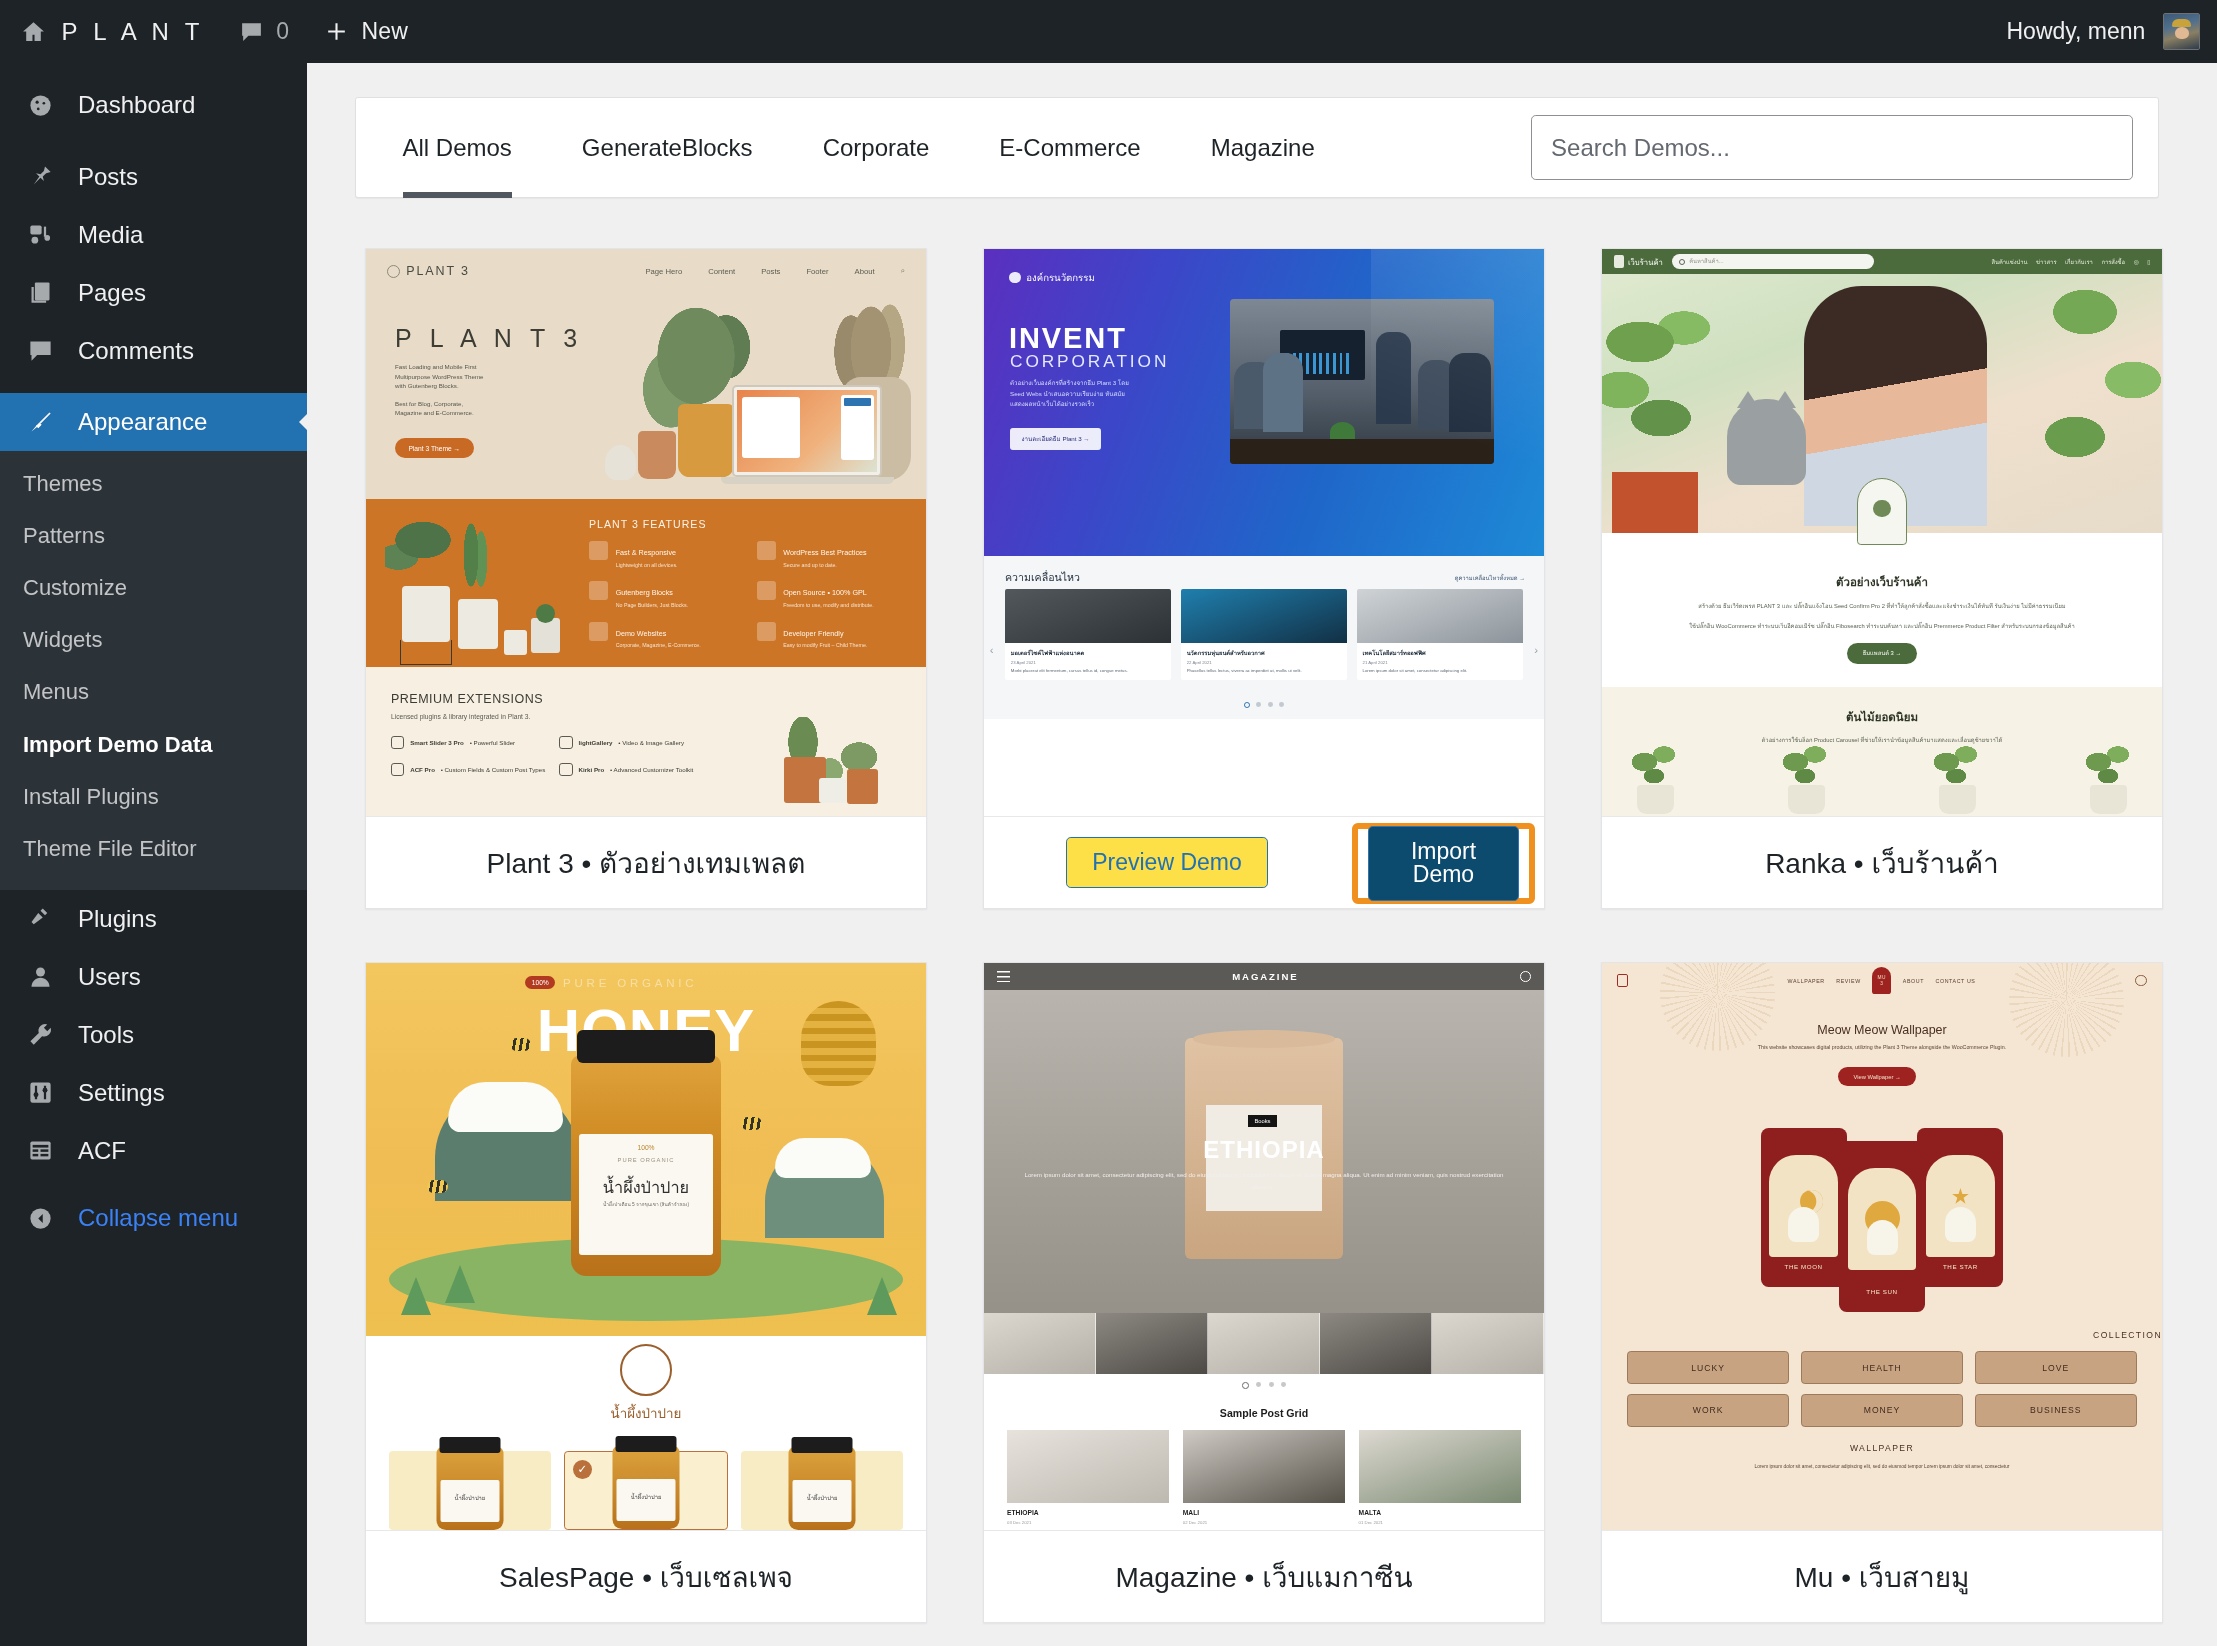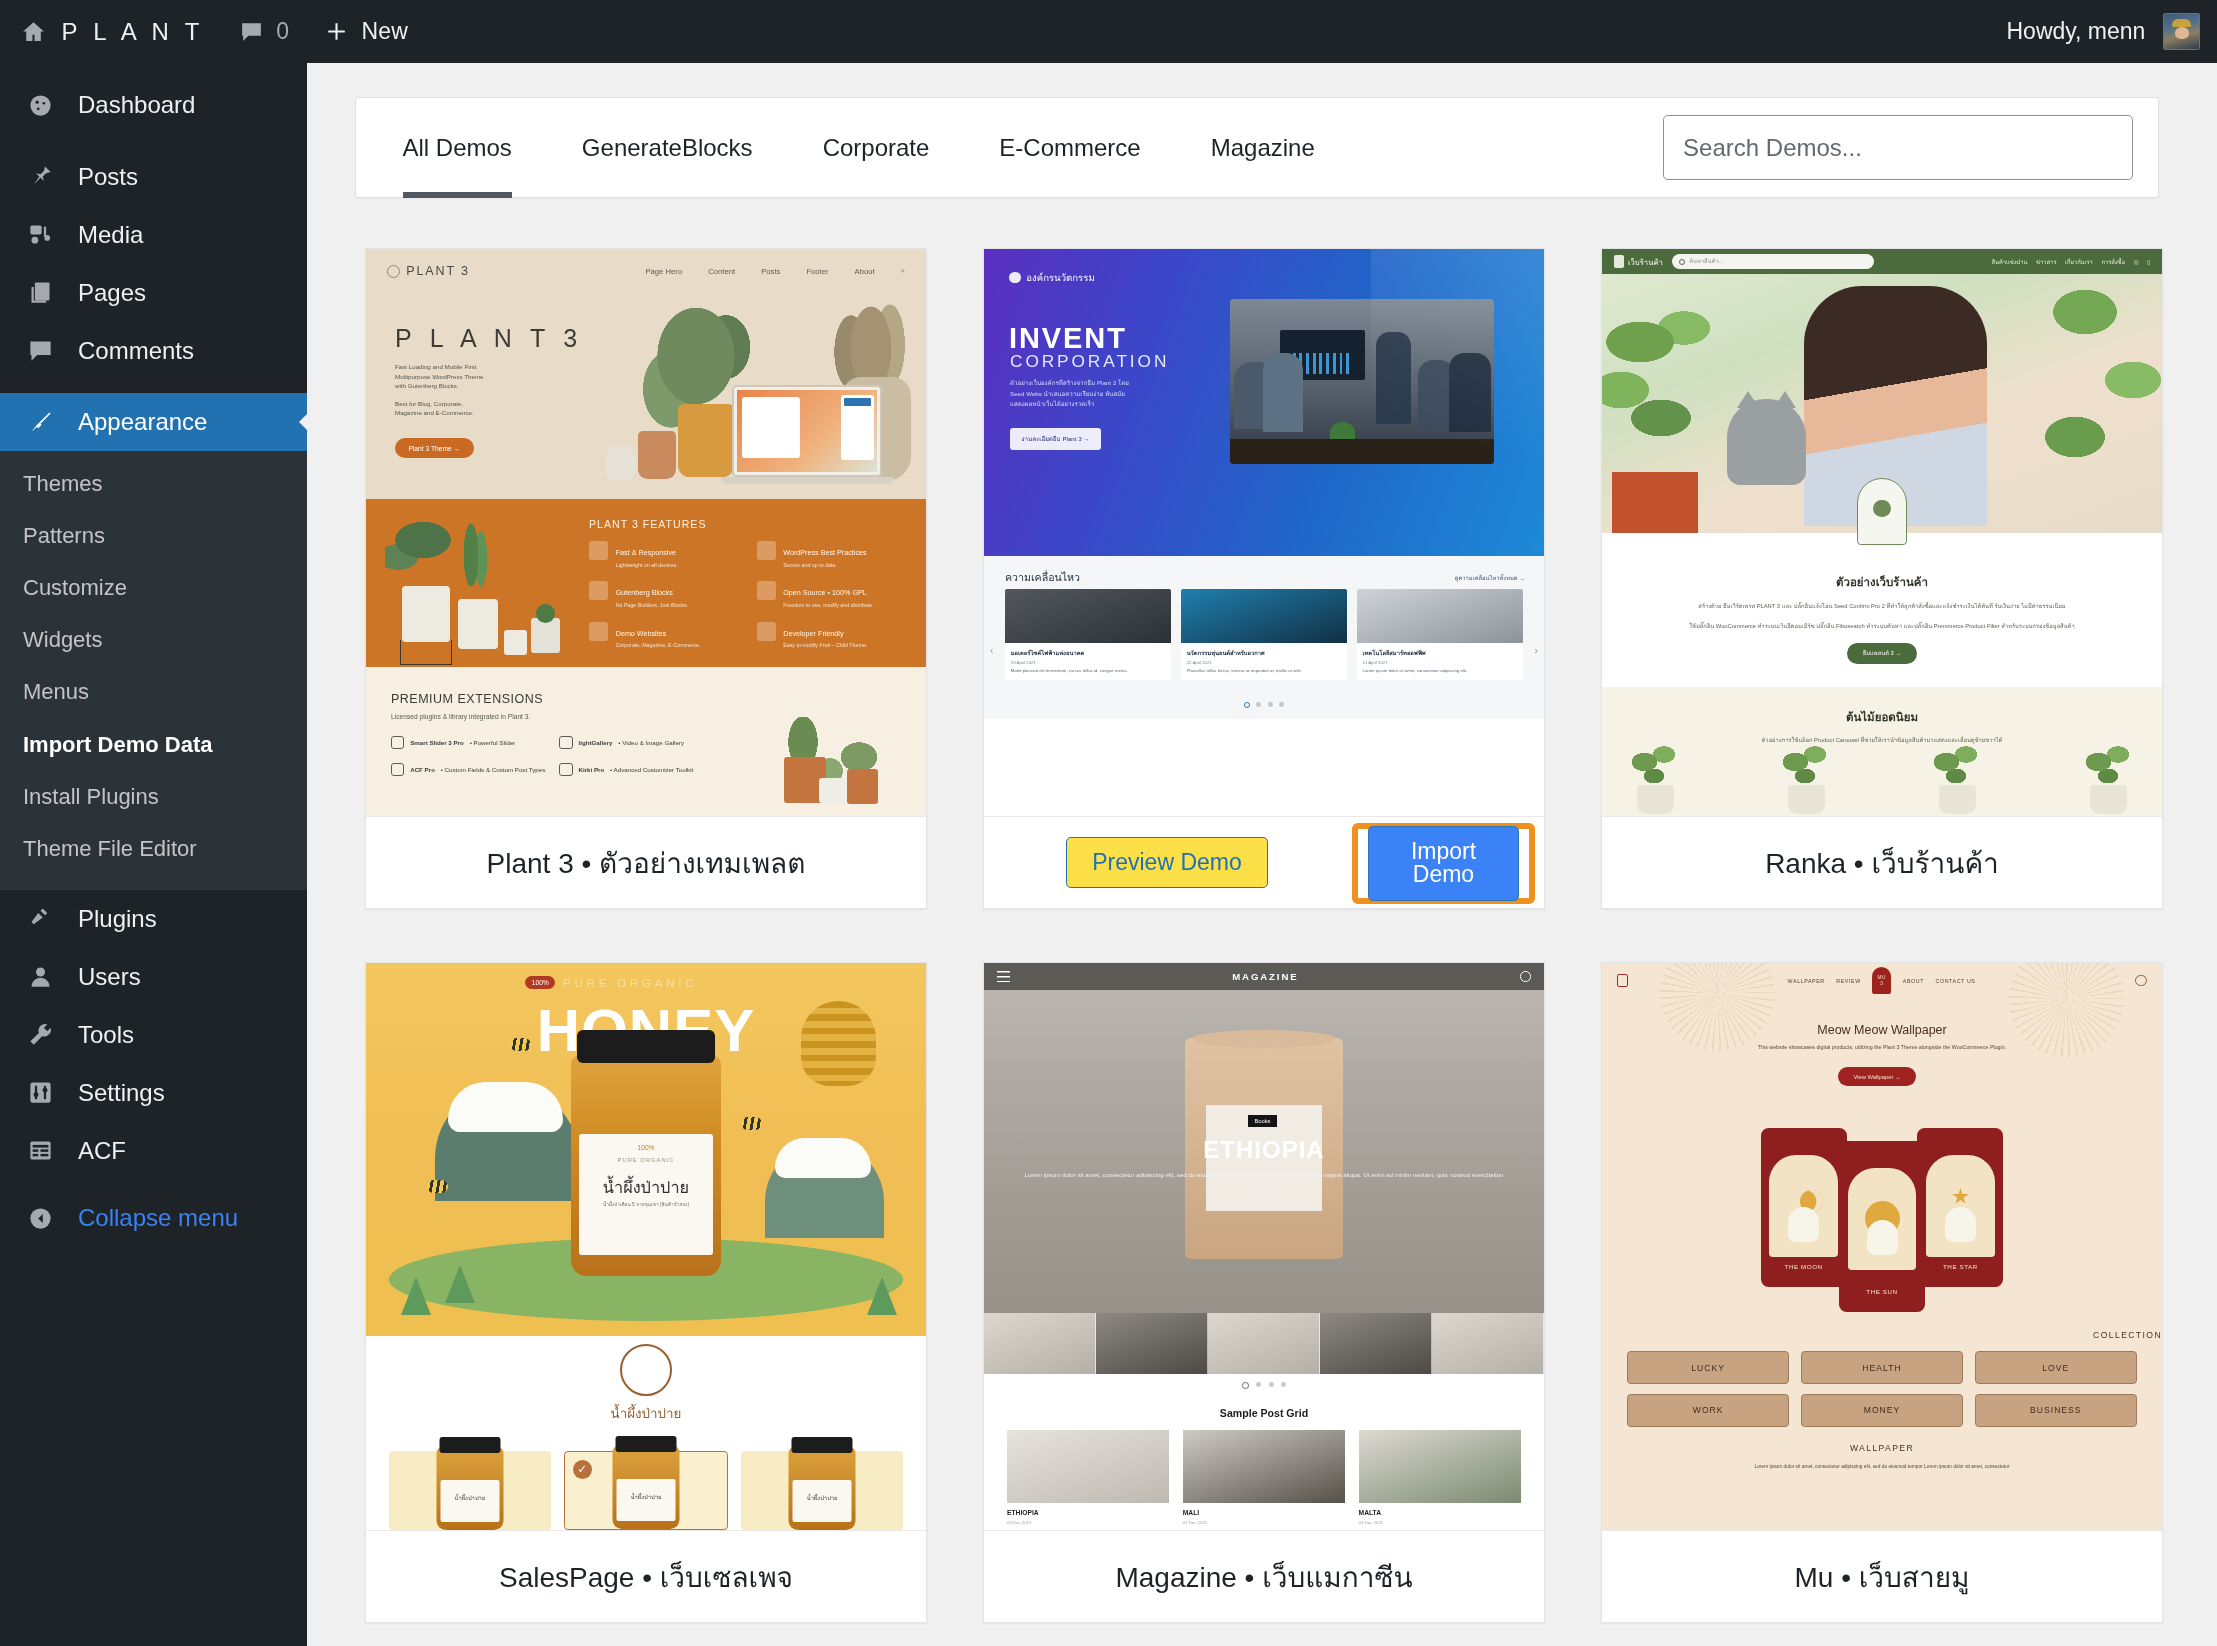--- a/index.html
+++ b/index.html
@@ -114,21 +114,21 @@
     font-size: 24px; color: #1d2327;
     padding: 0 35px; height: 101px;
     display: flex; align-items: center;
   }
   .tab.active::after {
     content:""; position:absolute; left: 35px; right: 35px; bottom: 0;
     height: 5.8px; background: #50575e;
   }
   .search-wrap { margin-left: auto; padding-right: 13.4px; }
   .search-input {
-    width: 470px; height: 65px;
+    width: 602px; height: 65px;
     border: 1px solid #8c8f94; border-radius: 4.8px;
     font-size: 24px; color: #2c3338;
     padding: 0 19px;
     background: #fff;
     font-family: "Liberation Sans", sans-serif;
   }
   .search-input::placeholder { color: #646970; }
 
   
   .grid {
@@ -152,21 +152,21 @@
   }
   .card-title { font-size: 28px; color: #1d2327; }
 
   .btn-row { display:flex; gap: 25px; align-items:center; }
   .btn {
     font-size: 23px; border-radius: 4.8px; padding: 13.4px 25px;
     font-family: "Liberation Sans", sans-serif;
     line-height: 1;
   }
   .btn-secondary { color: #2271b1; background:#fde047; border: 1px solid #2271b1; }
-  .btn-primary { color: #fff; background: #3b82f6; border: 1px solid #2f74b2; }
+  .btn-primary { color: #fff; background: #0c4a6e; border: 1px solid #2f74b2; }
   .focus-ring {
     position: absolute;
     border: 6.7px solid #f0901e; border-radius: 5.8px;
     background: #fff; padding: 9.6px;
     display: flex; align-items: center; justify-content: center;
   }
 
   
   .mini { position:absolute; inset:0; }
 

